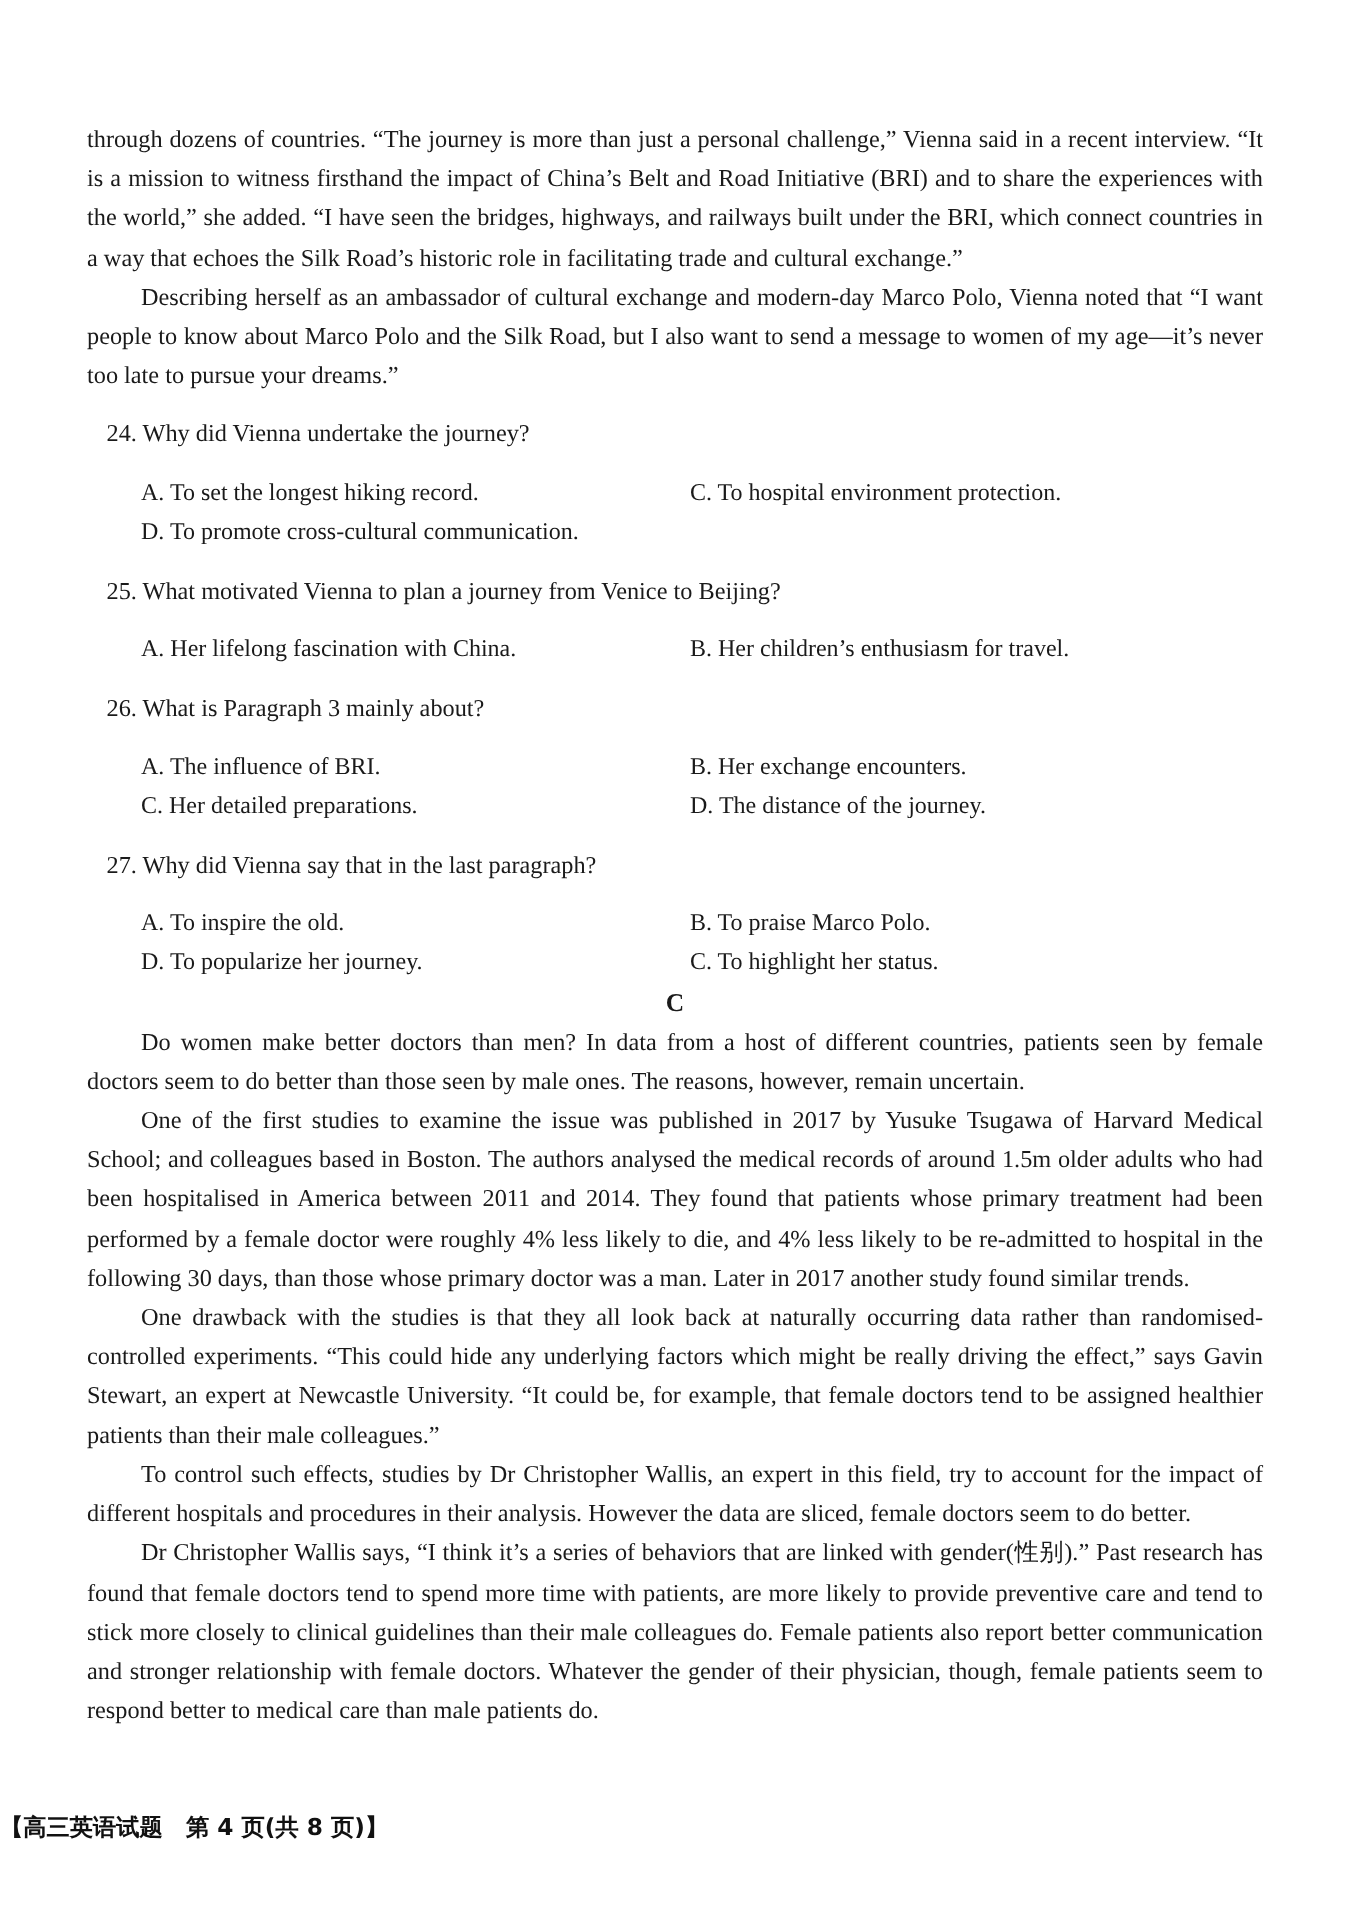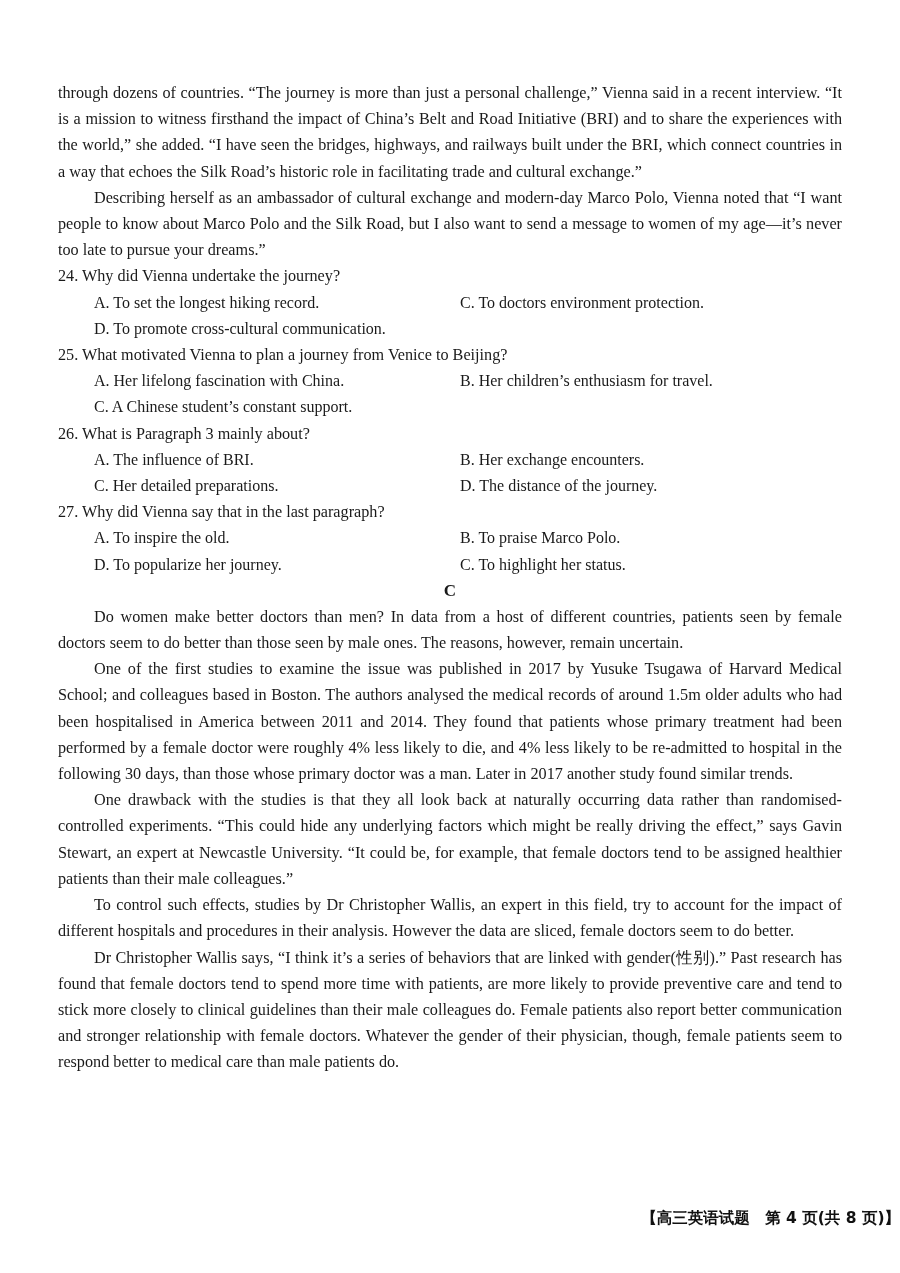--- a/index.html
+++ b/index.html
@@ -7,54 +7,53 @@
     width: 900px; height: 1273px; position: relative; overflow: hidden;
     font-family: "Liberation Serif", "DejaVu Serif", serif;
     color: #1a1a1a;
   }
   .page { position: absolute; left: 58px; top: 80px; width: 784px; }
   .para {
     font-size: 16.2px; line-height: 26.2px; margin: 0;
     text-align: justify; text-indent: 36px;
   }
   .para.noindent { text-indent: 0; }
-  .q { font-size: 16.2px; line-height: 26.2px; margin: 0; }
+  .q { font-size: 16.2px; line-height: 26.2px; margin: 13px; }
   .opts { display: grid; grid-template-columns: 366px 1fr; padding-left: 36px; }
   .opt { font-size: 16px; line-height: 26.2px; white-space: nowrap; }
   .section-letter { text-align: center; font-size: 17px; font-weight: bold; line-height: 26px; margin: 0; }
   .footer {
-    position: absolute; left: 0; width: 900px; top: 1208px; text-align: right;
+    position: absolute; left: 0; width: 900px; top: 1208px; text-align: left;
     font-family: "DejaVu Sans", sans-serif; font-weight: bold; font-size: 15.5px; color: #111;
   }
 </style>
 </head>
 <body>
 
 <div class="page">
 
   <section>
     <p class="para noindent">through dozens of countries. “The journey is more than just a personal challenge,” Vienna said in a recent interview. “It is a mission to witness firsthand the impact of China’s Belt and Road Initiative (BRI) and to share the experiences with the world,” she added. “I have seen the bridges, highways, and railways built under the BRI, which connect countries in a way that echoes the Silk Road’s historic role in facilitating trade and cultural exchange.”</p>
     <p class="para">Describing herself as an ambassador of cultural exchange and modern-day Marco Polo, Vienna noted that “I want people to know about Marco Polo and the Silk Road, but I also want to send a message to women of my age—it’s never too late to pursue your dreams.”</p>
   </section>
 
   <section>
     <p class="q">24. Why did Vienna undertake the journey?</p>
     <div class="opts">
       <span class="opt">A. To set the longest hiking record.</span>
-      <span class="opt">C. To doctors environment protection.</span>
+      <span class="opt">C. To hospital environment protection.</span>
       <span class="opt">D. To promote cross-cultural communication.</span>
     </div>
   </section>
 
   <section>
     <p class="q">25. What motivated Vienna to plan a journey from Venice to Beijing?</p>
     <div class="opts">
       <span class="opt">A. Her lifelong fascination with China.</span>
       <span class="opt">B. Her children’s enthusiasm for travel.</span>
-      <span class="opt">C. A Chinese student’s constant support.</span>
     </div>
   </section>
 
   <section>
     <p class="q">26. What is Paragraph 3 mainly about?</p>
     <div class="opts">
       <span class="opt">A. The influence of BRI.</span>
       <span class="opt">B. Her exchange encounters.</span>
       <span class="opt">C. Her detailed preparations.</span>
       <span class="opt">D. The distance of the journey.</span>

